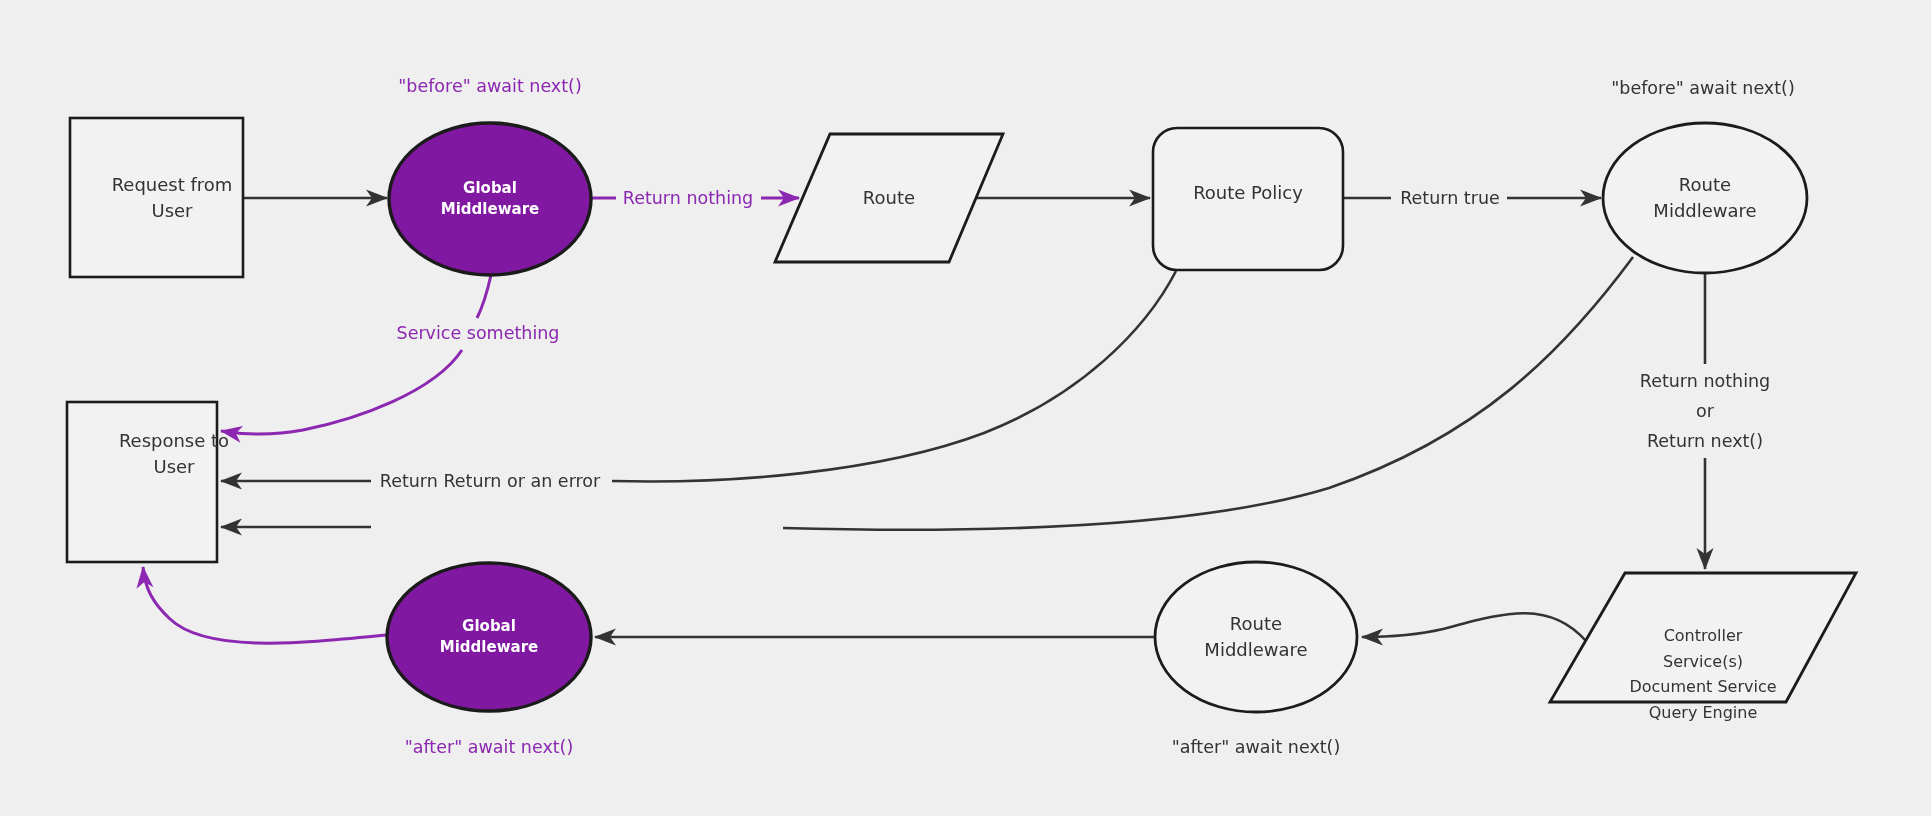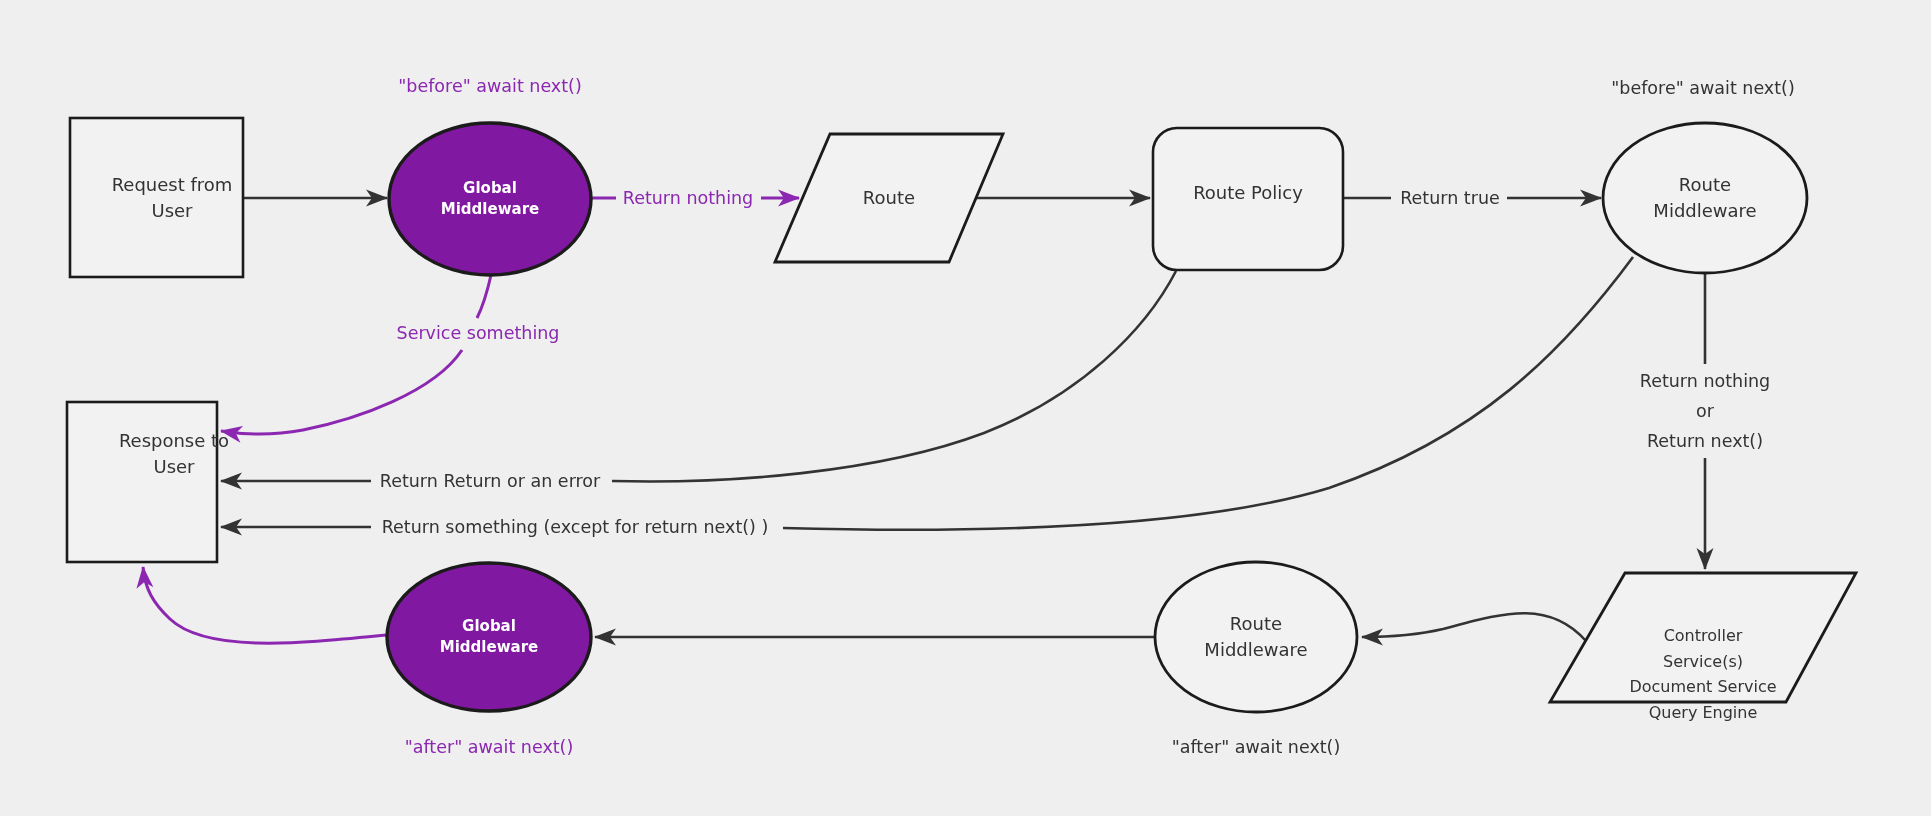--- a/index.html
+++ b/index.html
@@ -94,15 +94,14 @@
   <div class="lbl" style="left:1256px;top:747px;">"after" await next()</div>
   <div class="lbl purple" style="left:489px;top:747px;">"after" await next()</div>
 
   <div class="lbl purple" style="left:688px;top:198px;">Return nothing</div>
   <div class="lbl" style="left:1450px;top:198px;">Return true</div>
   <div class="lbl purple" style="left:478px;top:333px;">Service something</div>
   <div class="lbl v-label" style="left:1705px;top:412px;">Return nothing
 or
 Return next()</div>
   <div class="lbl" style="left:490px;top:481px;">Return Return or an error</div>
-  <div class="lbl" style="left:575px;top:527px;">Return something (except for return next() )</div>
 
 </div>
 
 </body></html>

